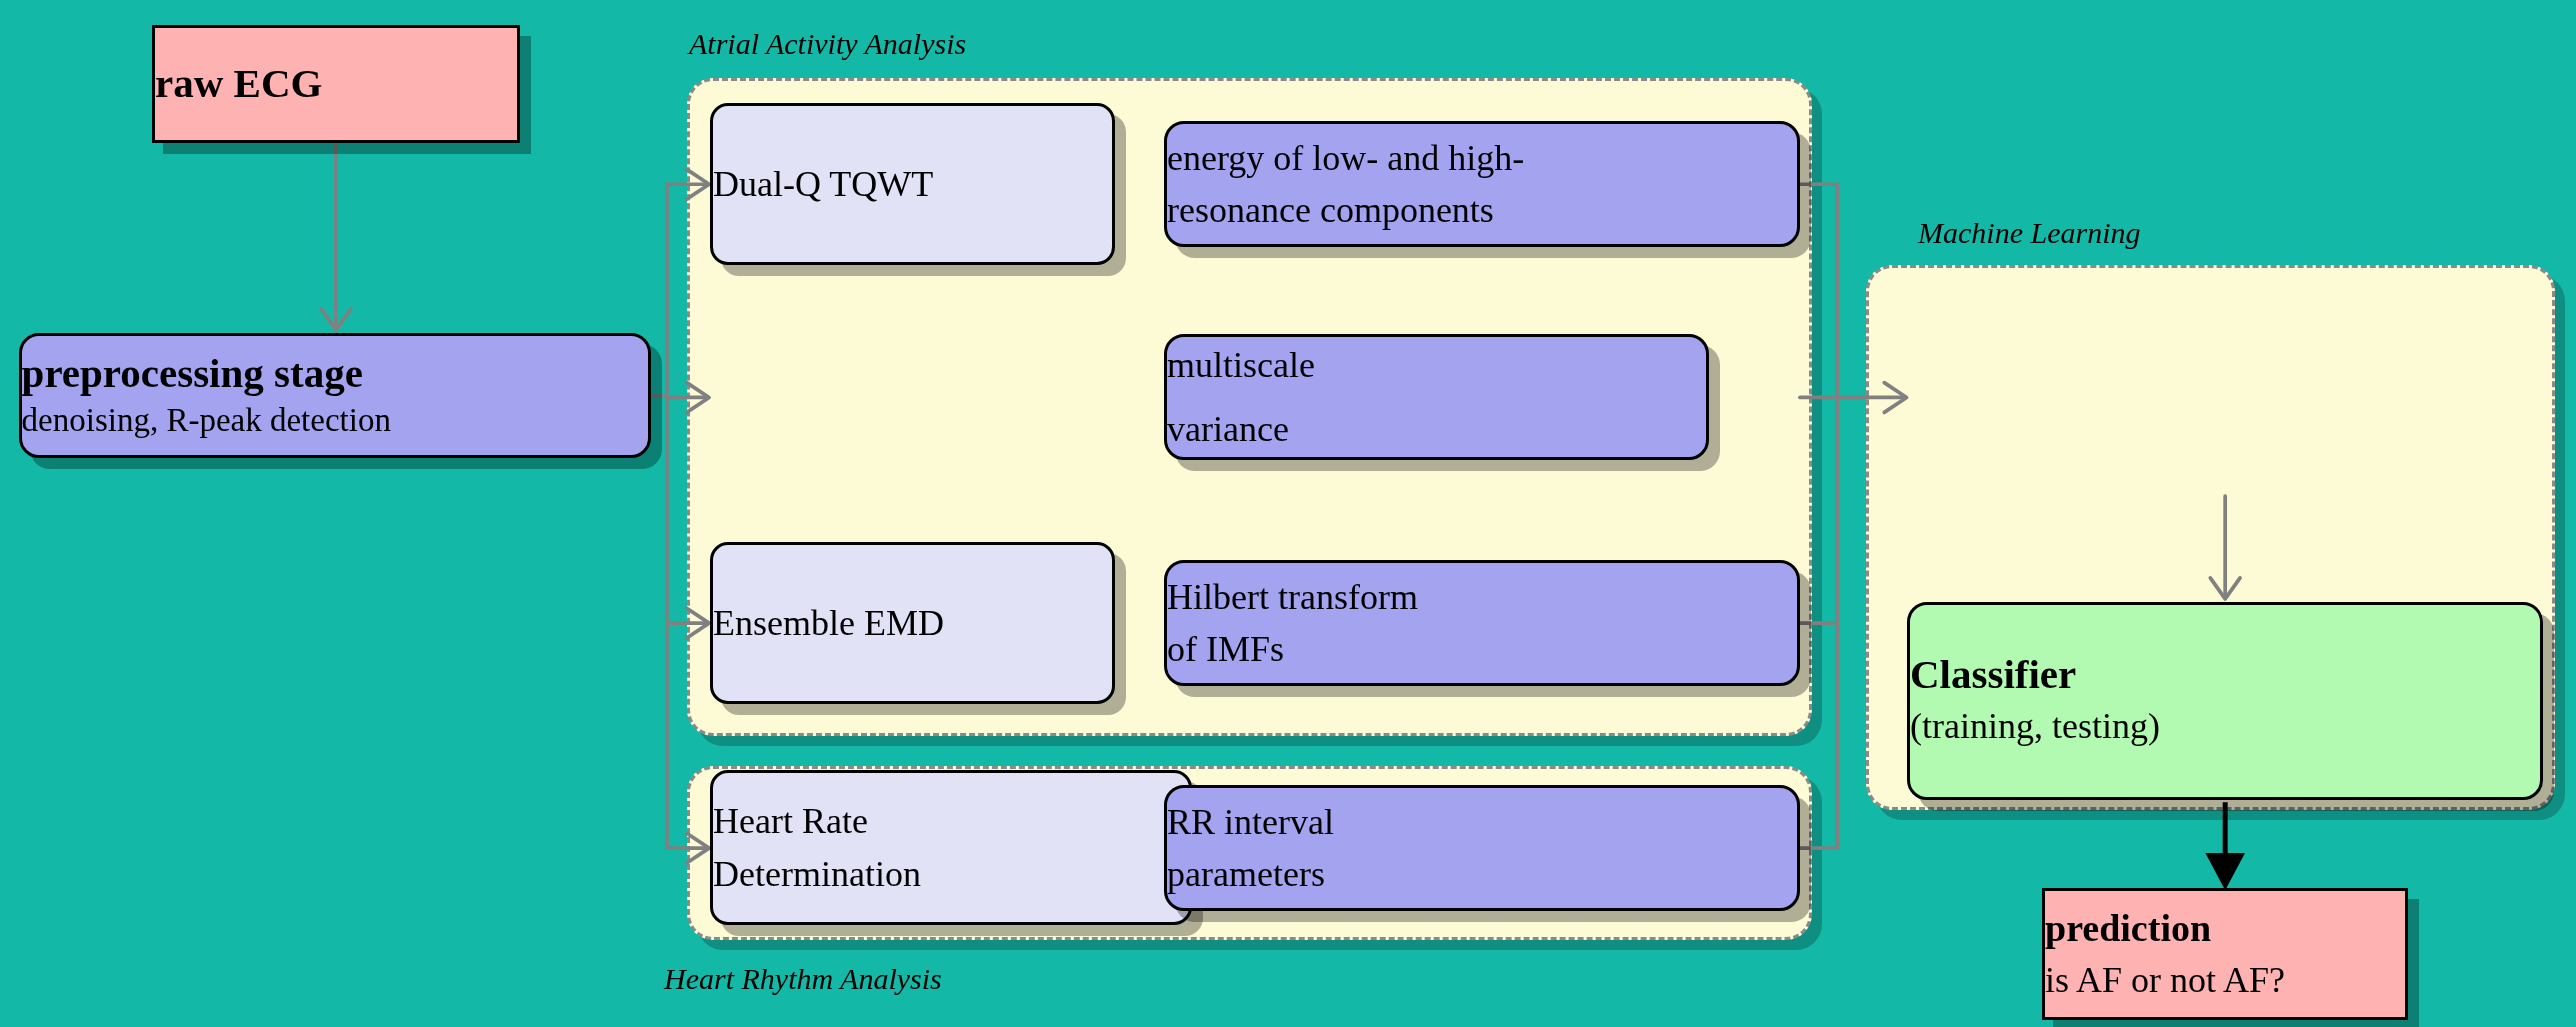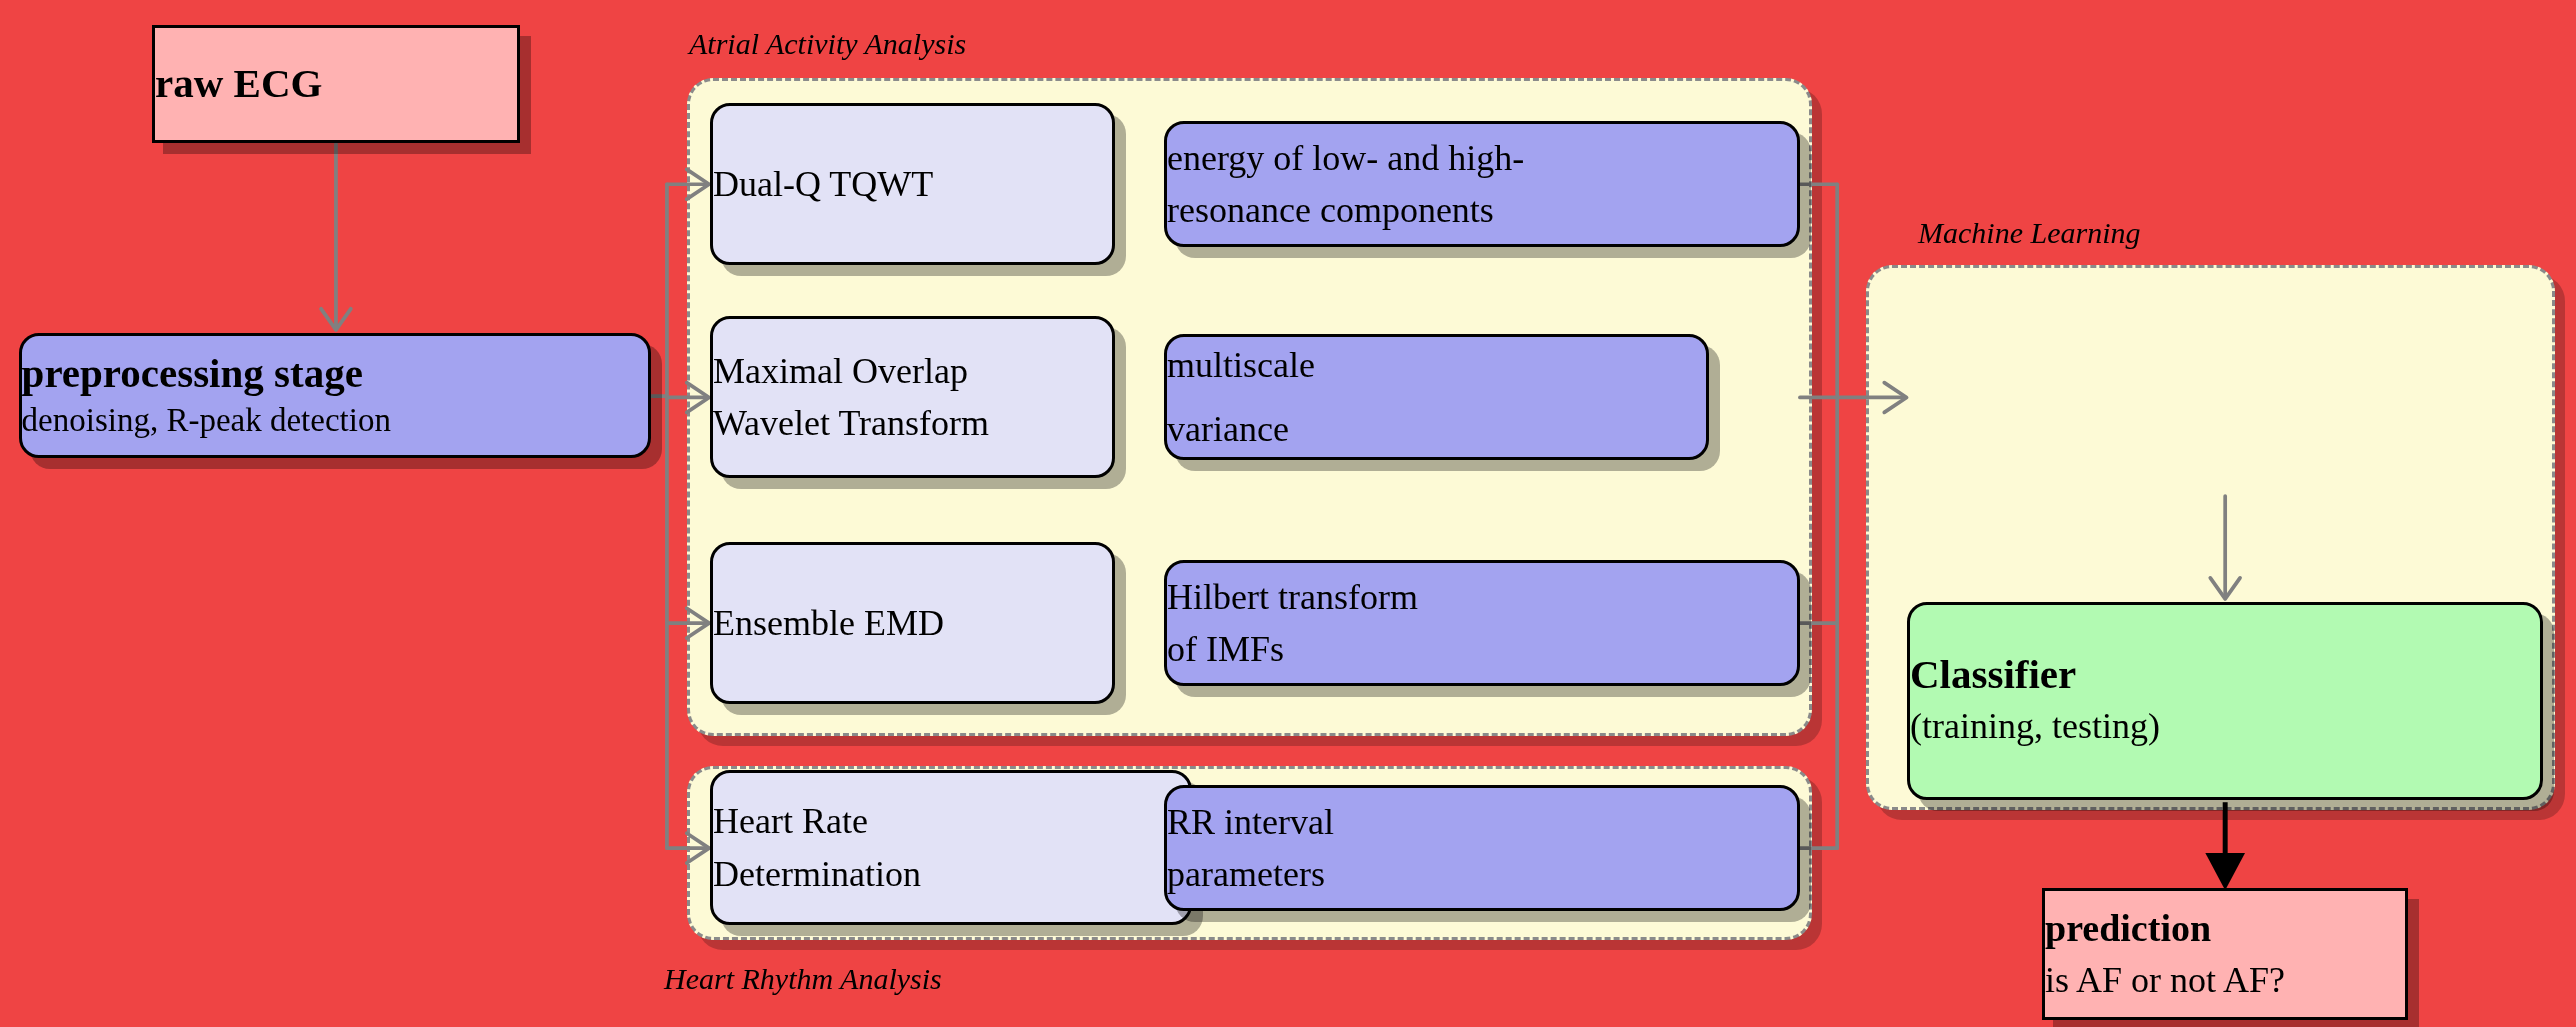--- a/index.html
+++ b/index.html
@@ -2,21 +2,21 @@
 <html style="--pink: #ffb2b2; --purple: #a3a3f0; --lavender: #e2e2f6; --green: #b2fab2; --yellow: #fdfad6; --line_gray: #808080; --dash_gray: #8a8a8a; --ink: #000000;font-size:10px"><head>
 <meta charset="utf-8">
 <style>
   :root{
     --pink:#ffb2b2; --purple:#a3a3f0; --lavender:#e2e2f6; --green:#b2fab2;
     --yellow:#fdfad6; --line_gray:#808080; --dash_gray:#8a8a8a; --ink:#000000;
   }
   html,body{margin:0;padding:0;background:#ffffff;}
   #stage{
     position:relative; width:2576px; height:1028px; overflow:hidden;
-    background:#ef4444;
+    background:#14b8a6;
     font-family:"Liberation Serif", serif;
     color:#000;
   }
   
   .group{
     position:absolute;
     background:var(--yellow);
     border:3.7px dashed var(--dash_gray);
     border-radius:26px;
     box-shadow:10px 10px 0 rgba(0,0,0,0.22);
@@ -36,21 +36,21 @@
     border:3.1px solid var(--ink);
     display:flex; flex-direction:column;
     align-items:flex-start; justify-content:center;
     text-align:center;
     box-shadow:11px 11px 0 rgba(0,0,0,0.30);
   }
   .sharp{border-radius:0;}
   .round{border-radius:20px;}
   .fill-pink{background:var(--pink);}
   .fill-purple{background:var(--purple);}
-  .fill-lavender{background:var(--lavender);}
+  .fill-lavender{background:var(--lavender);border-radius:18px;}
   .fill-green{background:var(--green);}
   .t-bold{font-weight:bold;font-size:41px;line-height:1.2;}
   .t-body{font-size:36px;line-height:1.45;}
   .t-body-wide{font-size:36px;line-height:1.78;}
   .t-sub{font-size:33px;line-height:1.3;}
   .t-sub2{font-size:36px;line-height:1.45;}
   .pred-title{font-weight:bold;font-size:38px;line-height:1.25;}
   .pred-sub{font-size:36px;line-height:1.25;}
   
   #wires{position:absolute;left:0;top:0;width:2576px;height:1028px;}
@@ -115,24 +115,20 @@
 
   <div class="node round fill-lavender" style="left:710px;top:103px;width:405px;height:162px;">
     <div class="t-body">Dual-Q TQWT</div>
   </div>
 
   <div class="node round fill-purple" style="left:1164px;top:121px;width:636px;height:126px;">
     <div class="t-body">energy of low- and high-</div>
     <div class="t-body">resonance components</div>
   </div>
 
-  <div class="node round fill-lavender" style="left:710px;top:316px;width:405px;height:162px;">
-    <div class="t-body">Maximal Overlap</div>
-    <div class="t-body">Wavelet Transform</div>
-  </div>
 
   <div class="node round fill-purple" style="left:1164px;top:334px;width:545px;height:126px;">
     <div class="t-body-wide">multiscale</div>
     <div class="t-body-wide">variance</div>
   </div>
 
   <div class="node round fill-lavender" style="left:710px;top:542px;width:405px;height:162px;">
     <div class="t-body">Ensemble EMD</div>
   </div>
 

